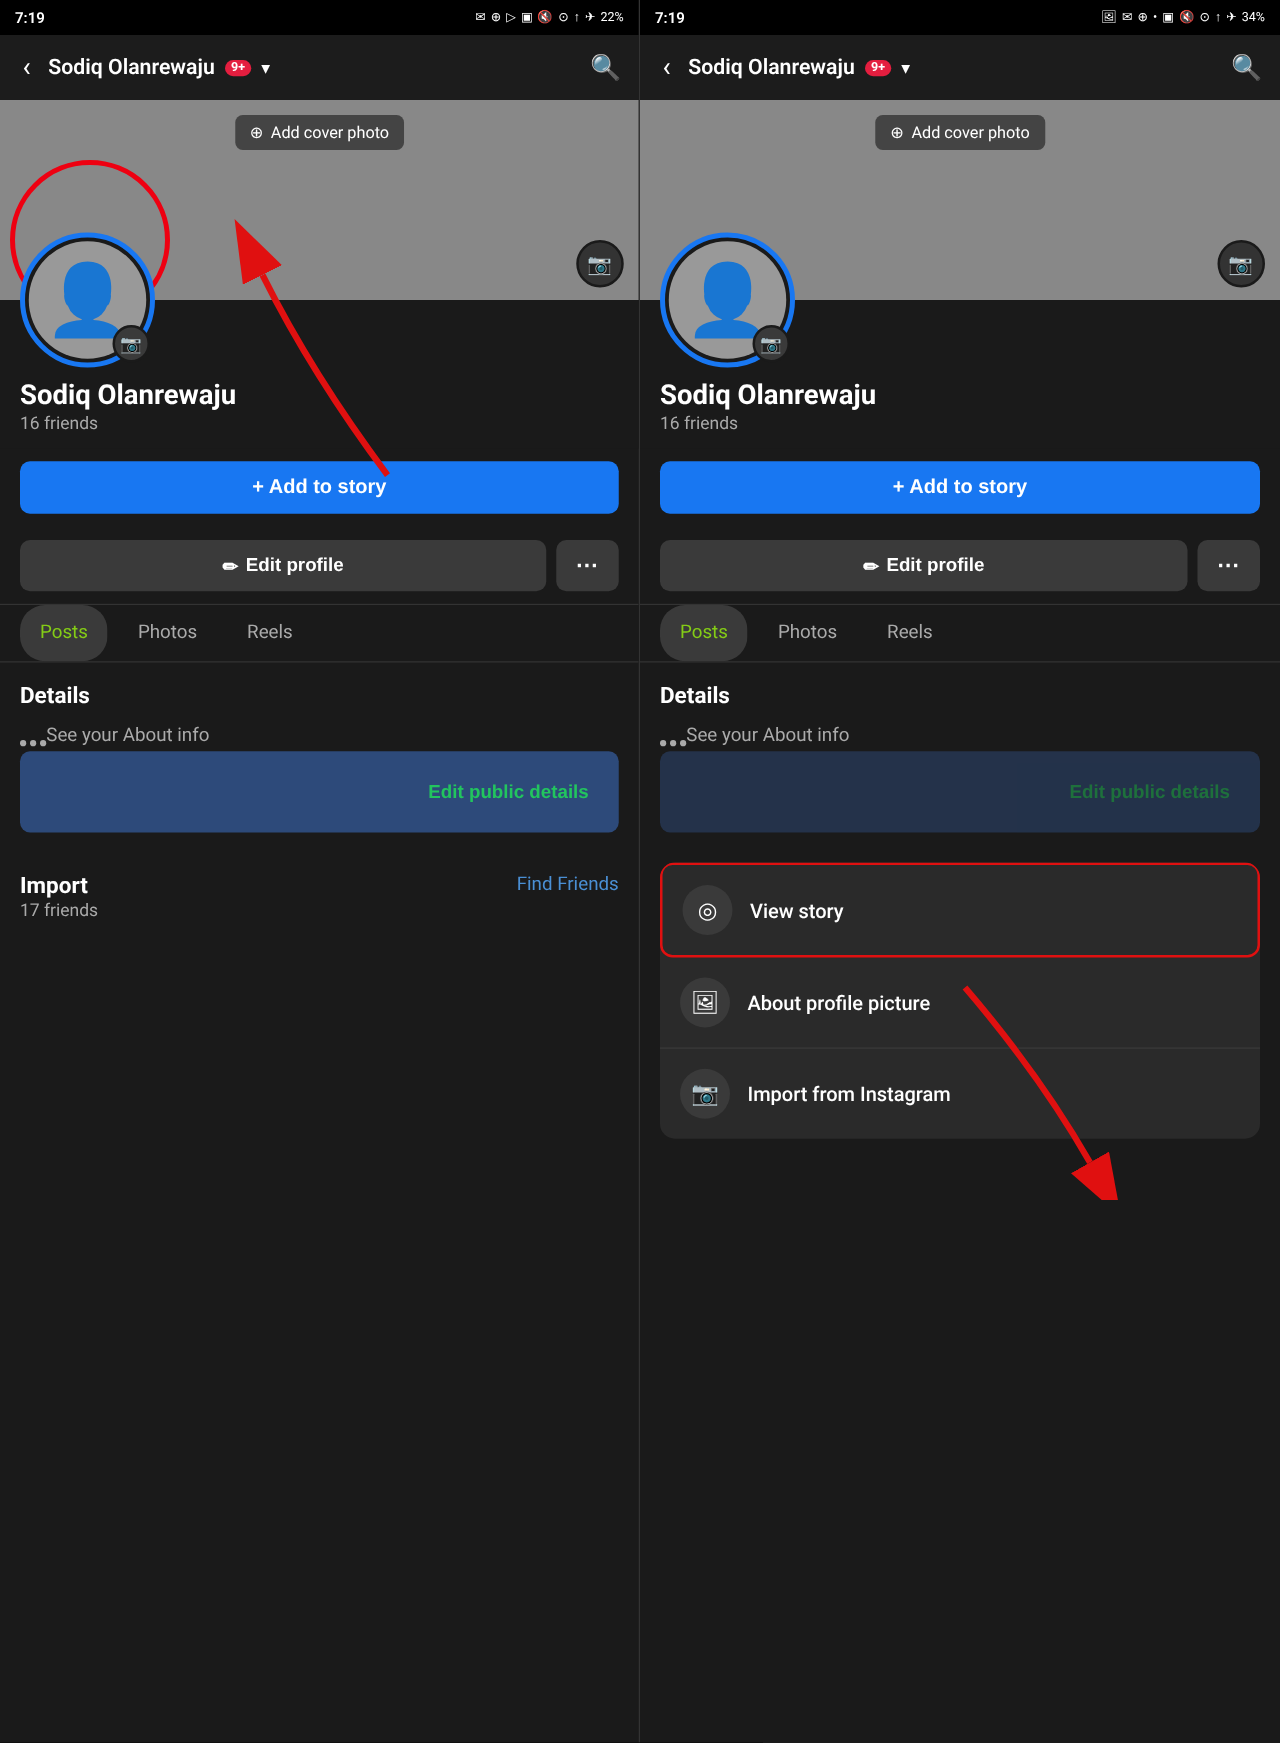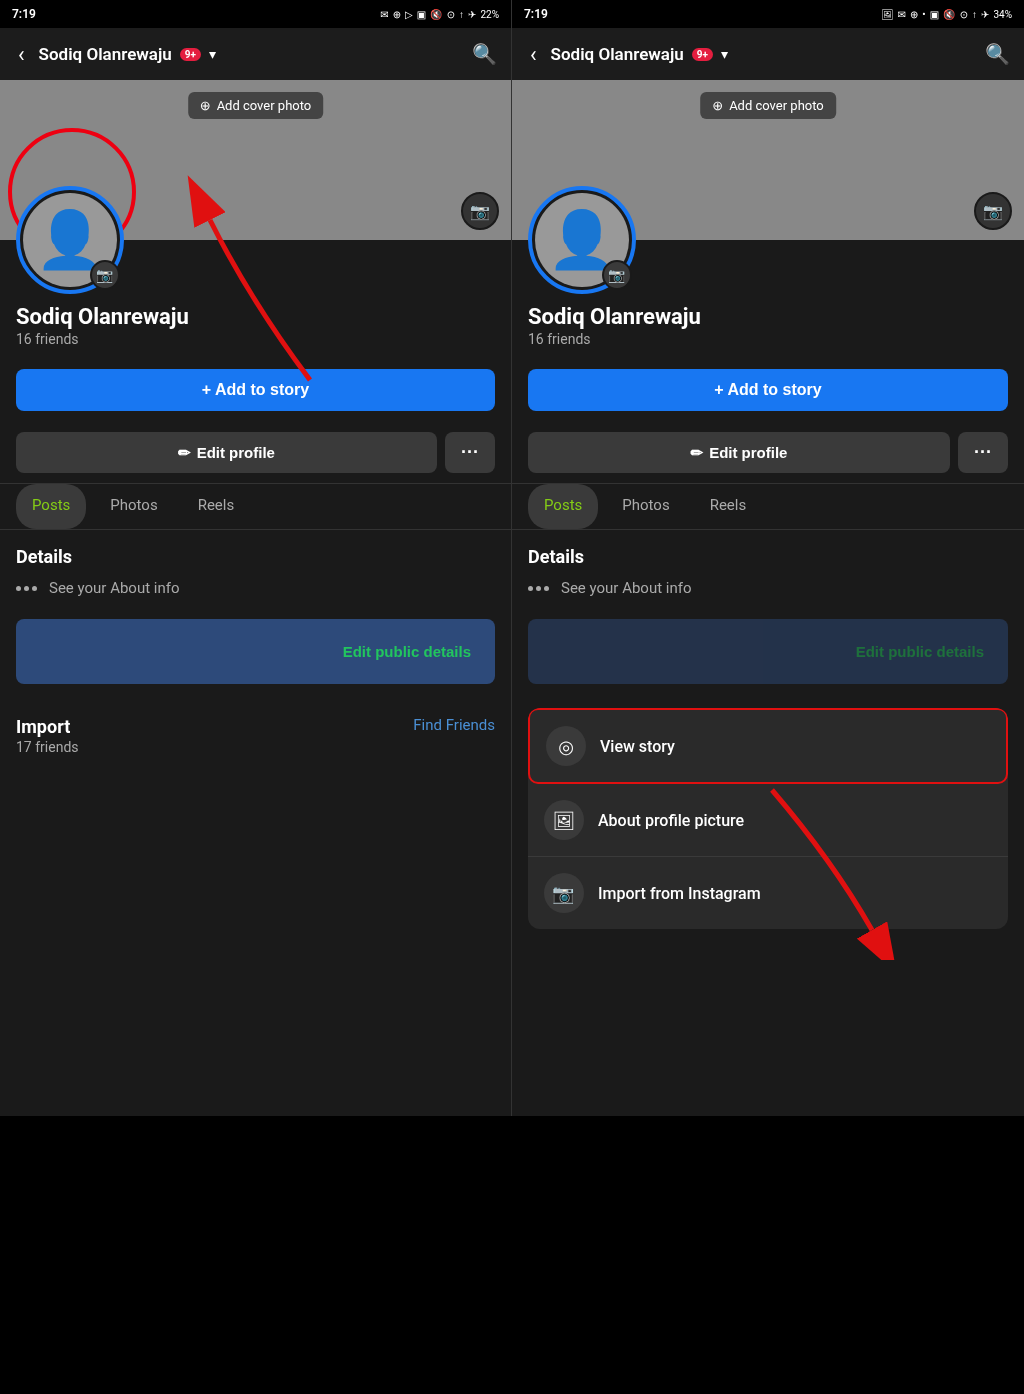--- a/index.html
+++ b/index.html
@@ -14,21 +14,21 @@
     }
 
     .screens-container {
       display: flex;
       flex: 1;
       height: 100%;
     }
 
     .screen {
       width: 512px;
-      height: 1116px;
+      height: 1394px;
       background: #1a1a1a;
       display: flex;
       flex-direction: column;
       overflow: hidden;
       position: relative;
     }
 
     .screen-left {
       border-right: 1px solid #333;
     }
@@ -331,23 +331,22 @@
 
     .details-title {
       color: #fff;
       font-size: 18px;
       font-weight: 700;
       margin-bottom: 12px;
     }
 
     .about-info-row {
       display: flex;
-      align-items: center;
-      gap: 12px;
-      margin-bottom: 22px;
+      align-items: flex-end;
+      margin-bottom: 4px;
     }
 
     .about-dots {
       display: flex;
       gap: 3px;
     }
 
     .dot {
       width: 5px;
       height: 5px;

